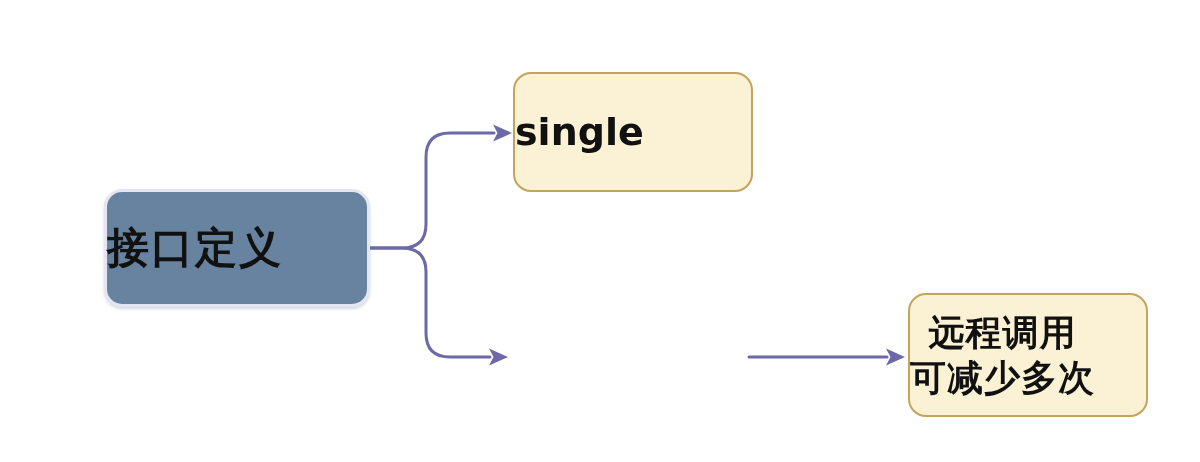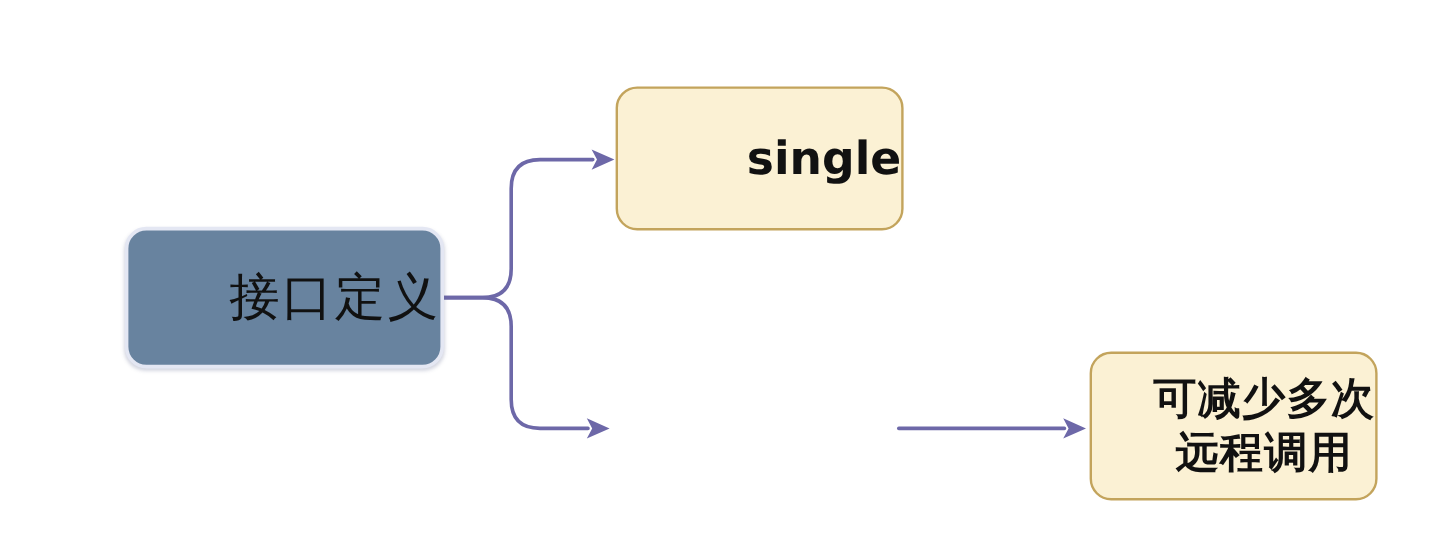--- a/index.html
+++ b/index.html
@@ -20,36 +20,35 @@
     left: 0;
     top: 0;
     width: 1200px;
     height: 462px;
   }
   .node {
     position: absolute;
     box-sizing: border-box;
     display: flex;
     align-items: center;
-    justify-content: flex-end;
+    justify-content: flex-start;
     text-align: center;
     color: #111111;
-    padding-left: 32px;
   }
   .node-root {
     left: 104px;
     top: 189px;
     width: 266px;
     height: 118px;
     background: #68839f;
     border: 3px solid #e4e7f3;
     border-radius: 18px;
     box-shadow: 0 2px 3px rgba(90, 100, 140, 0.25);
     font-size: 42px;
-    font-weight: 400;
+    font-weight: 700;
     letter-spacing: 2px;
   }
   .node-leaf {
     background: #fbf1d4;
     border: 2px solid #c3a45c;
     border-radius: 18px;
     font-size: 38px;
     font-weight: 600;
   }
   .node-single {
@@ -106,18 +105,18 @@
     <span>接口定义</span>
   </div>
 
   <div class="node node-leaf node-single">
     <span>single</span>
   </div>
 
 
   <div class="node node-leaf node-benefit">
     <span class="benefit-lines">
+      <span class="benefit-line">远程调用</span>
       <span class="benefit-line">可减少多次</span>
-      <span class="benefit-line">远程调用</span>
     </span>
   </div>
 
 </div>
 
 </body></html>

